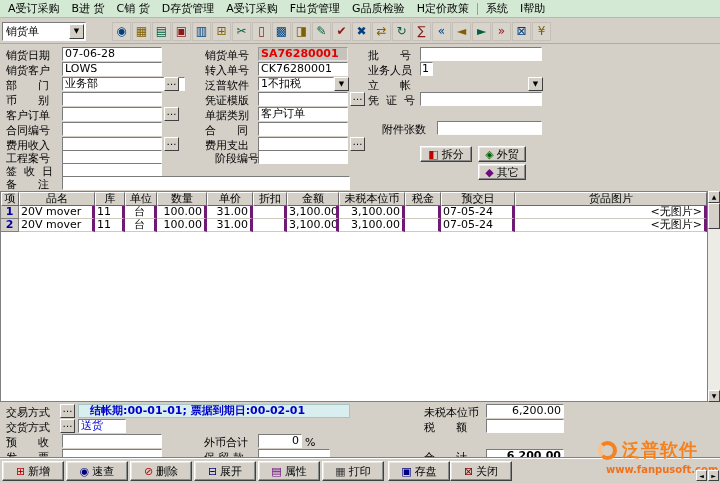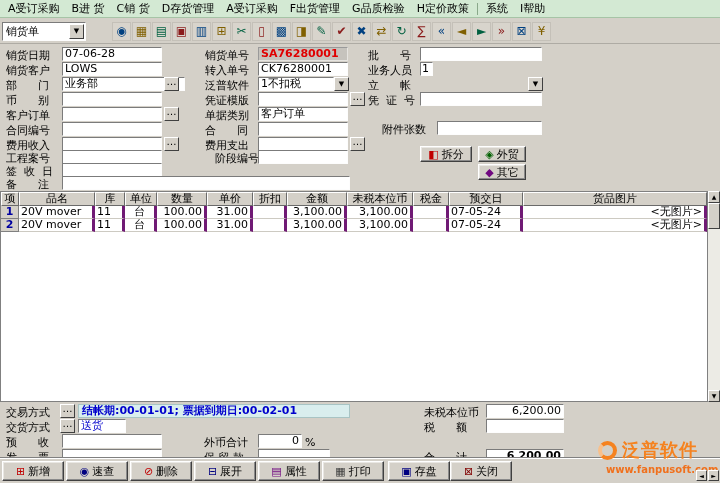--- a/index.html
+++ b/index.html
@@ -29,25 +29,25 @@
 .bold{font-weight:bold}
 .dots{position:absolute;width:15px;height:14px;background:#d4d0c8;border:1px solid;border-color:#fff #404040 #404040 #fff;text-align:center;line-height:7px;font-size:10px;cursor:default}
 .ddbtn{position:absolute;width:15px;height:14px;background:#d4d0c8;border:1px solid;border-color:#fff #404040 #404040 #fff;text-align:center;line-height:12px;font-size:7px;cursor:default}
 .btn{position:absolute;background:#d4d0c8;border:1px solid;border-color:#fff #404040 #404040 #fff;box-shadow:inset -1px -1px 0 #8a8a8a,inset 1px 1px 0 #e9e7e3;display:flex;align-items:center;justify-content:center;gap:3px;cursor:default;white-space:pre}
 .grid{position:absolute;left:0;top:191px;width:708px;height:211px;background:#fff;border:1px solid #808080}
 .grow{display:flex;height:14px}
 .hc{background:#d4d0c8;border:1px solid;border-color:#fff #6a6a6a #6a6a6a #fff;text-align:center;line-height:12px;overflow:hidden;white-space:pre}
 .dcrow{display:flex;height:13px}
 .dc{border-right:3px solid #701a75;border-bottom:1px solid #cdcac2;line-height:12px;padding:0 2px;overflow:hidden;white-space:pre}
 .rn{background:#d4d0c8;color:#0000a0;font-weight:bold;text-align:center;border-right:1px solid #808080;border-bottom:1px solid #808080}
-.c0{width:18px}.c1{width:76px}.c2{width:30px}.c3{width:32px}.c4{width:50px}.c5{width:46px}.c6{width:34px}.c7{width:60px}.c8{width:66px}.c9{width:36px}.c10{width:74px}.c11{flex:1}
+.c0{width:18px}.c1{width:76px}.c2{width:30px}.c3{width:32px}.c4{width:50px}.c5{width:46px}.c6{width:34px}.c7{width:52px}.c8{width:66px}.c9{width:36px}.c10{width:74px}.c11{flex:1}
 .vsb{position:absolute;left:708px;top:191px;width:12px;height:211px;background:#ecebe5}
 .sbtn{position:absolute;left:0;width:12px;height:12px;background:#d4d0c8;border:1px solid;border-color:#fff #404040 #404040 #fff;font-size:6px;text-align:center;line-height:10px;cursor:default}
 .sthumb{position:absolute;left:0;top:12px;width:12px;height:26px;background:#d4d0c8;border:1px solid;border-color:#fff #404040 #404040 #fff}
-.payinfo{position:absolute;left:78px;top:404px;width:272px;height:14px;background:#d9eeee;border:1px solid #a8c4c4;color:#0000cc;font-weight:bold;padding:0 3px;line-height:12px;white-space:pre;overflow:hidden}
+.payinfo{position:absolute;left:78px;top:404px;width:272px;height:14px;background:#d9eeee;border:1px solid #a8c4c4;color:#0000cc;font-weight:bold;padding:0 11px;line-height:12px;white-space:pre;overflow:hidden}
 .btnbar{position:absolute;left:0;top:458px;width:720px;height:25px;background:#d4d0c8;border-top:1px solid #fff;box-shadow:0 -1px 0 #808080}
 .abtn{top:461px;height:20px;width:62px;font-size:11px}
 .ic-red{color:#c00000}.ic-navy{color:#000080}.ic-green{color:#006000}.ic-maroon{color:#800000}.ic-purple{color:#700880}.ic-gray{color:#404040}
 .brand-logo{position:absolute;left:598px;top:441px;width:19px;height:19px;border:4px solid #f5821f;border-left-color:#f9c08a;border-radius:50%;z-index:6}
 .brand-name{position:absolute;left:622px;top:438px;font-size:18px;font-weight:bold;color:#f5821f;letter-spacing:1px;z-index:6;white-space:pre}
 .brand-url{position:absolute;left:606px;top:464px;font-size:10px;font-weight:bold;color:#f0701c;z-index:6;white-space:pre}
 .spin{position:absolute;width:11px;height:11px;background:#d4d0c8;border:1px solid;border-color:#fff #404040 #404040 #fff;font-size:6px;text-align:center;line-height:9px;z-index:7;cursor:default}
 </style>
 </head>
 <body>

